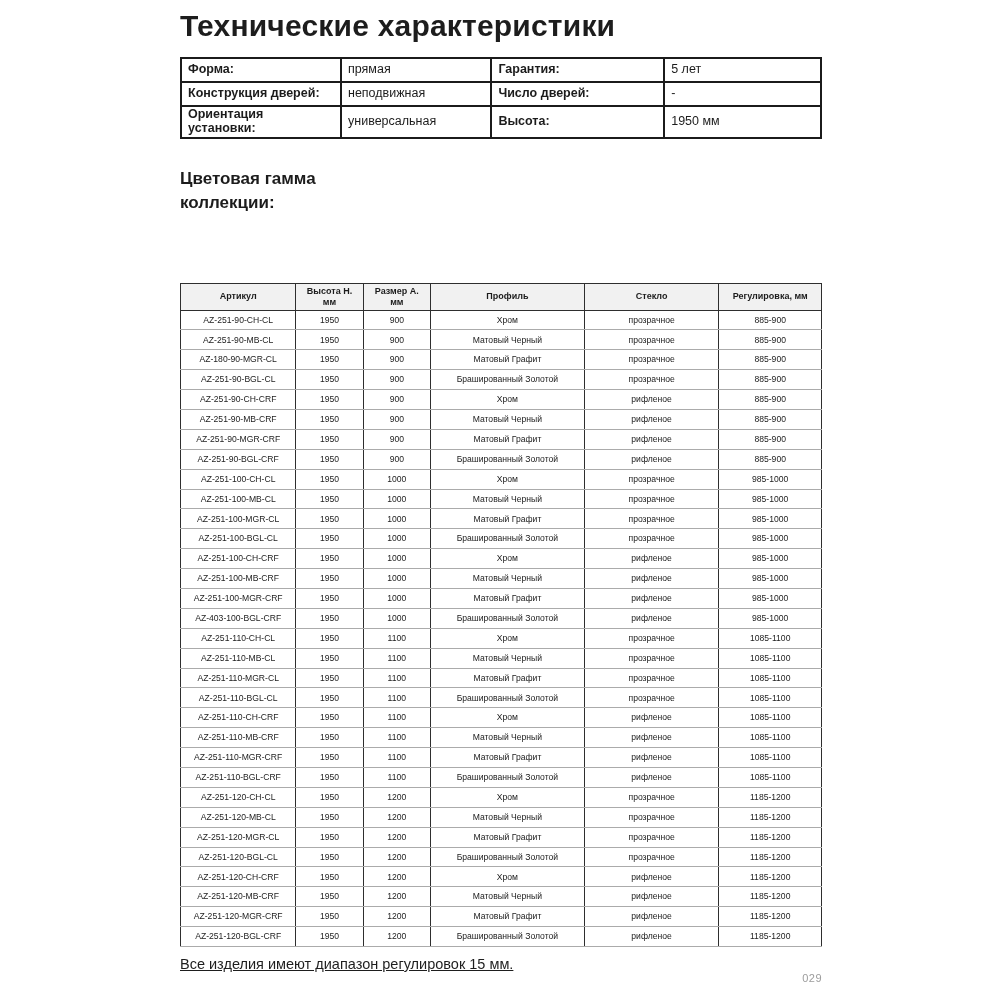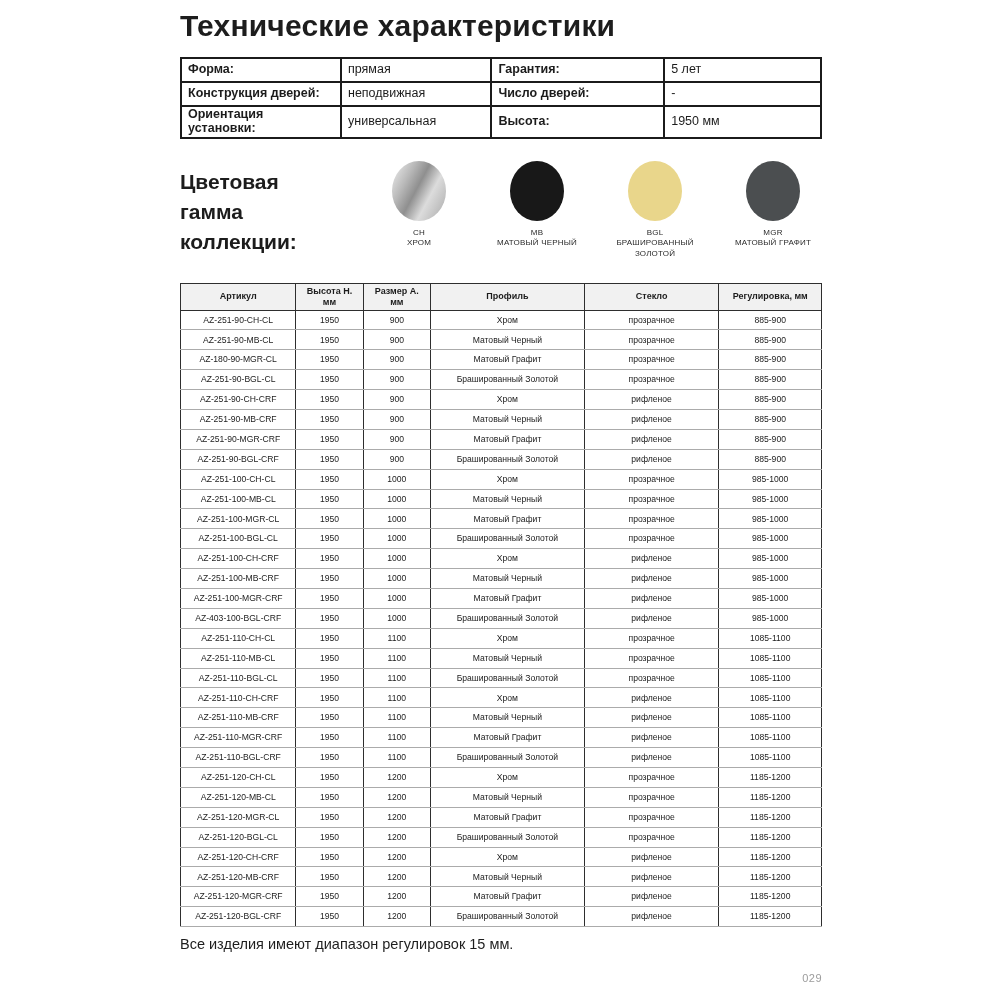--- a/index.html
+++ b/index.html
@@ -21,21 +21,21 @@
     border:2px solid #1b1b1b;height:20px;padding:1px 6px;
     font-size:12.5px;line-height:1.1;vertical-align:middle;color:#1c1c1c;
   }
   table.spec td.lbl{font-weight:bold;}
   table.spec col.c1{width:25%;} table.spec col.c2{width:23.5%;}
   table.spec col.c3{width:27%;} table.spec col.c4{width:24.5%;}
 
   
   .gamma{display:flex;margin:22px 0 10px 0;min-height:112px;}
   .gamma-heading{
-    width:152px;flex:0 0 152px;font-size:21px;font-weight:bold;line-height:1.45;padding-top:6px;
+    width:152px;flex:0 0 152px;font-size:17px;font-weight:bold;line-height:1.45;padding-top:6px;
   }
   .swatches{flex:1;display:flex;justify-content:space-between;padding:0 14px 0 28px;}
   .swatch{display:flex;flex-direction:column;align-items:center;width:118px;}
   .swatch-circle{
     width:54px;height:60px;border-radius:50%;flex:0 0 auto;margin-bottom:7px;
   }
   .swatch-circle.chrome{
     background:linear-gradient(118deg,#f2f2f2 0%,#b9b9b9 28%,#8f8f8f 46%,#dcdcdc 66%,#a8a8a8 100%);
   }
   .swatch-label{
@@ -53,21 +53,21 @@
     border-left:1px solid #2e2e2e;border-right:1px solid #2e2e2e;
     border-top:1px solid #ababab;border-bottom:1px solid #ababab;
     font-size:8.6px;line-height:1;height:18.9px;padding:0 1px;text-align:center;
     color:#222;white-space:nowrap;overflow:hidden;
   }
   table.products col.p1{width:18%;} table.products col.p2{width:10.5%;}
   table.products col.p3{width:10.5%;} table.products col.p4{width:24%;}
   table.products col.p5{width:21%;}  table.products col.p6{width:16%;}
 
   
-  .footer-note{font-size:14.5px;color:#1e1e1e;margin-top:9px;}
+  .footer-note{font-size:14.5px;color:#1e1e1e;margin-top:9px;text-decoration:underline;}
   .page-number{
     position:absolute;right:178px;bottom:16px;font-size:11px;color:#9c9c9c;letter-spacing:.5px;
   }
 </style>
 </head>
 <body>
 
 <div class="content">
 
   <h1 class="page-title">Технические характеристики</h1>
@@ -96,38 +96,20 @@
           <td class="lbl">Ориентация установки:</td>
           <td class="">универсальная</td>
           <td class="lbl">Высота:</td>
           <td class="">1950 мм</td>
         </tr>
       </tbody>
   </table>
 
   <div class="gamma">
     <div class="gamma-heading">Цветовая гамма коллекции:</div>
-    <div class="swatches">
-        <div class="swatch">
-          <div class="swatch-circle chrome"></div>
-          <div class="swatch-label">CH<br>ХРОМ</div>
-        </div>
-        <div class="swatch">
-          <div class="swatch-circle" style="background: rgb(24, 24, 24);"></div>
-          <div class="swatch-label">MB<br>МАТОВЫЙ ЧЕРНЫЙ</div>
-        </div>
-        <div class="swatch">
-          <div class="swatch-circle" style="background: rgb(233, 214, 139);"></div>
-          <div class="swatch-label">BGL<br>БРАШИРОВАННЫЙ ЗОЛОТОЙ</div>
-        </div>
-        <div class="swatch">
-          <div class="swatch-circle" style="background: rgb(75, 78, 80);"></div>
-          <div class="swatch-label">MGR<br>МАТОВЫЙ ГРАФИТ</div>
-        </div>
-      </div>
   </div>
 
   <table class="products">
     <colgroup>
         <col class="p1">
         <col class="p2">
         <col class="p3">
         <col class="p4">
         <col class="p5">
         <col class="p6">
@@ -281,20 +263,28 @@
         </tr>
         <tr>
           <td>AZ-251-110-MB-CL</td>
           <td>1950</td>
           <td>1100</td>
           <td>Матовый Черный</td>
           <td>прозрачное</td>
           <td>1085-1100</td>
         </tr>
         <tr>
+          <td>AZ-251-110-MGR-CL</td>
+          <td>1950</td>
+          <td>1100</td>
+          <td>Матовый Графит</td>
+          <td>прозрачное</td>
+          <td>1085-1100</td>
+        </tr>
+        <tr>
           <td>AZ-251-110-BGL-CL</td>
           <td>1950</td>
           <td>1100</td>
           <td>Брашированный Золотой</td>
           <td>прозрачное</td>
           <td>1085-1100</td>
         </tr>
         <tr>
           <td>AZ-251-110-CH-CRF</td>
           <td>1950</td>

